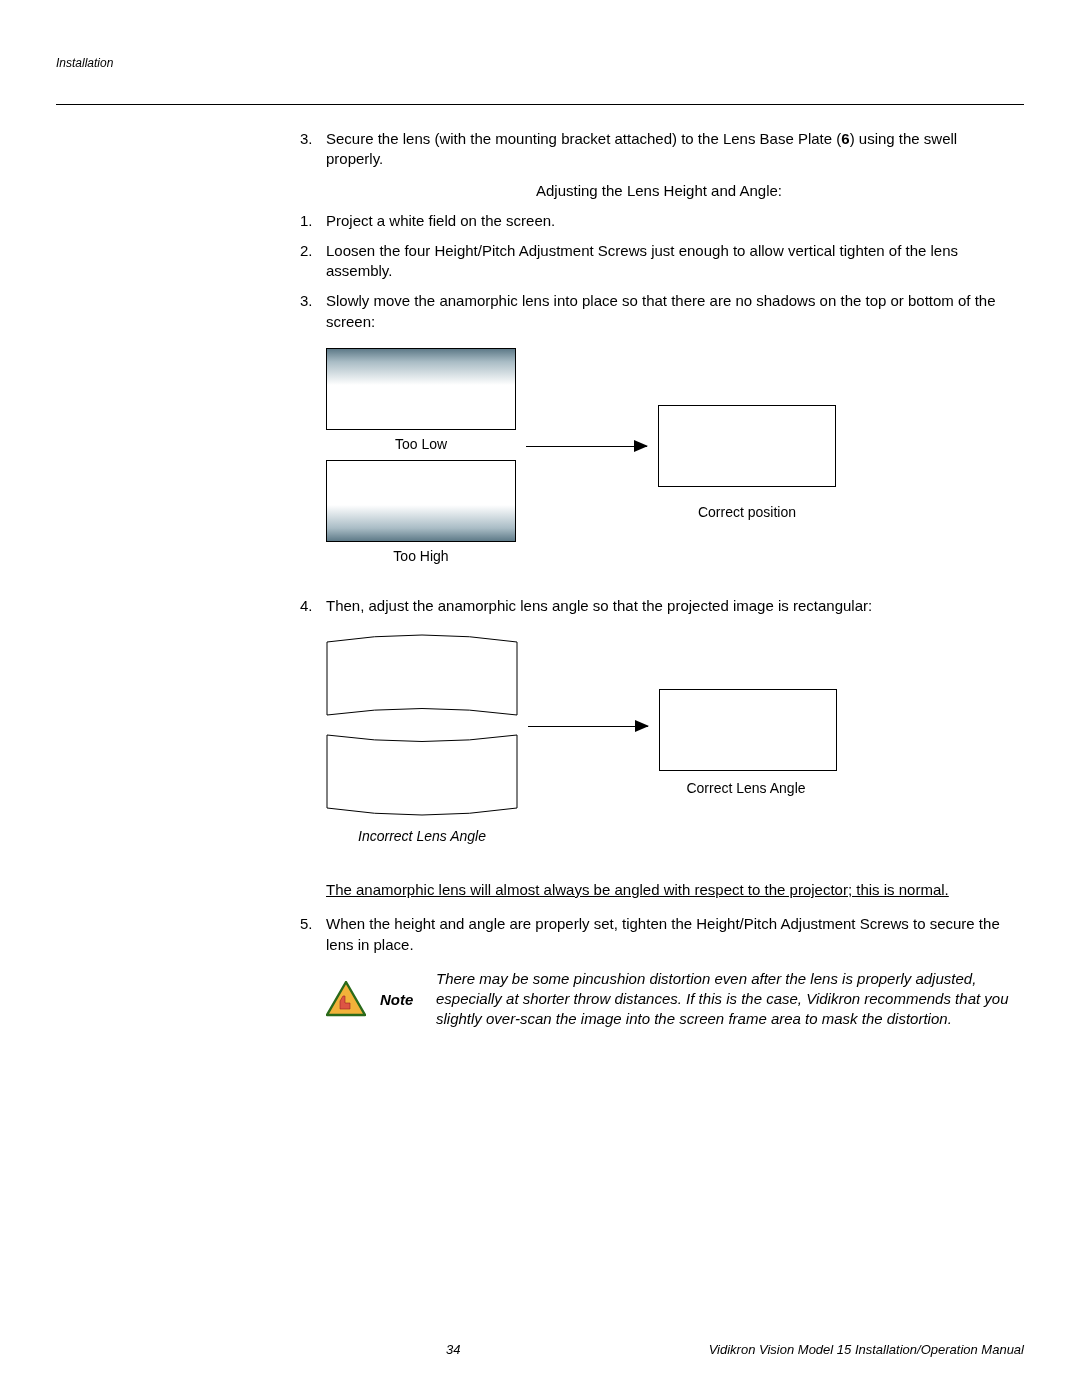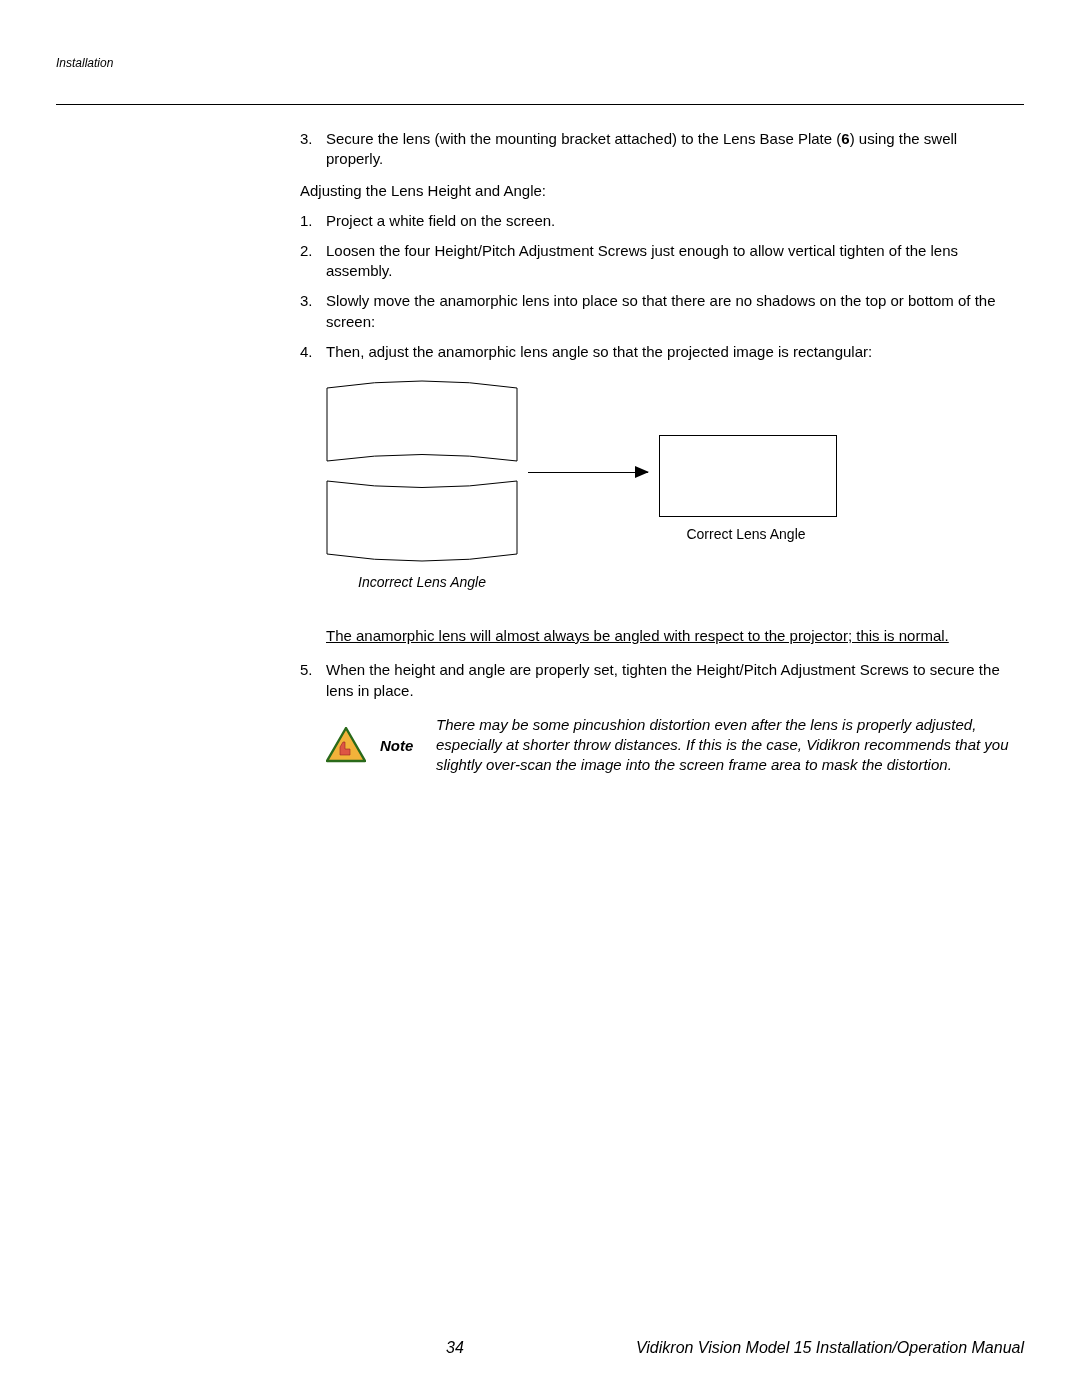--- a/index.html
+++ b/index.html
@@ -52,20 +52,21 @@
     flex: 0 0 42px;
   }
   .callout-text {
     font-style: italic;
     flex: 1;
     line-height: 1.35;
   }
   .subhead {
     margin: 8px 0 10px 0;
     line-height: 1.4;
+    text-align: center;
   }
   .fig {
     position: relative;
     margin: 16px 0 18px 26px;
     font-family: Arial, Helvetica, sans-serif;
     font-size: 14px;
   }
   .fig1 { height: 230px; }
   .screen-box {
     position: absolute;
@@ -108,21 +109,21 @@
   .para {
     margin: 6px 0 14px 26px;
     line-height: 1.35;
     text-decoration: underline;
   }
   .footer {
     position: absolute;
     left: 56px; right: 56px; bottom: 40px;
     display: flex;
     font-style: italic;
-    font-size: 16px;
+    font-size: 13px;
   }
   .footer .pn { margin-left: 390px; }
   .footer .ft { margin-left: auto; }
 </style>
 </head>
 <body>
 
 <div class="header-section">Installation</div>
 <hr class="rule">
 
@@ -144,20 +145,29 @@
   </div>
   <div class="num-item">
     <div class="n">2.</div>
     <div class="t">Loosen the four Height/Pitch Adjustment Screws just enough to allow vertical tighten of the lens assembly.</div>
   </div>
   <div class="num-item">
     <div class="n">3.</div>
     <div class="t">Slowly move the anamorphic lens into place so that there are no shadows on the top or bottom of the screen:</div>
   </div>
 
+  <div class="fig fig1">
+    <div class="screen-box shadow-top" style="left:0; top:0;"></div>
+    <div class="lbl" style="left:0; top:88px; width:190px;">Too Low</div>
+    <div class="screen-box shadow-bottom" style="left:0; top:112px;"></div>
+    <div class="lbl" style="left:0; top:200px; width:190px;">Too High</div>
+    <div class="arrow" style="left:200px; top:98px; width:121px;"></div>
+    <div class="correct-box" style="left:332px; top:57px;"></div>
+    <div class="lbl" style="left:332px; top:156px; width:178px;">Correct position</div>
+  </div>
 
   <div class="num-item">
     <div class="n">4.</div>
     <div class="t">Then, adjust the anamorphic lens angle so that the projected image is rectangular:</div>
   </div>
 
   <div class="fig fig2">
     <div class="warp-box" style="left:0; top:0;">
       <svg viewBox="0 0 192 84" preserveAspectRatio="none">
         <path d="M1 10 Q96 -4 191 10 L191 83 Q96 70 1 83 Z" fill="#fff" stroke="#000" stroke-width="1"></path>

